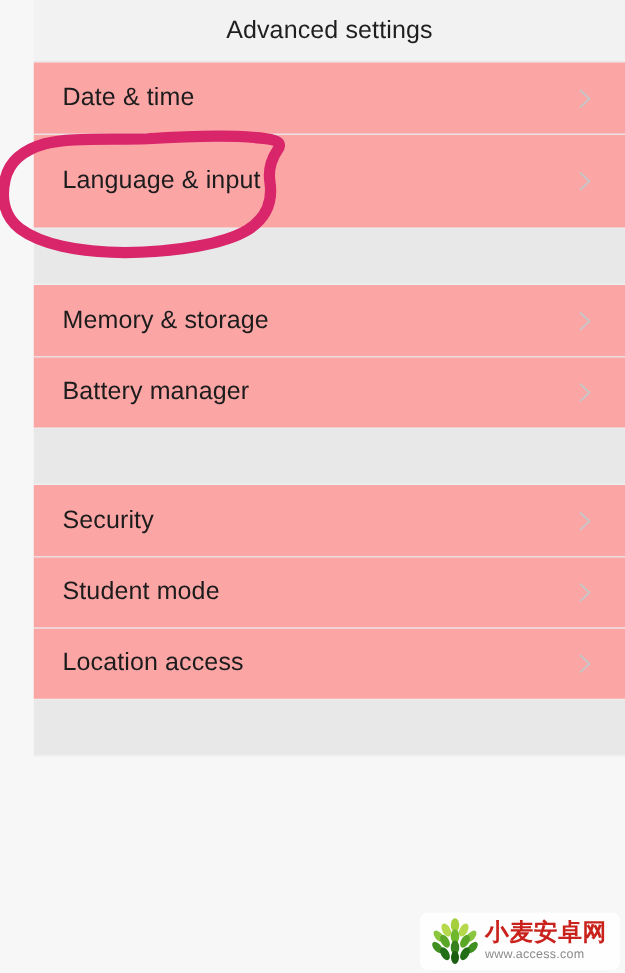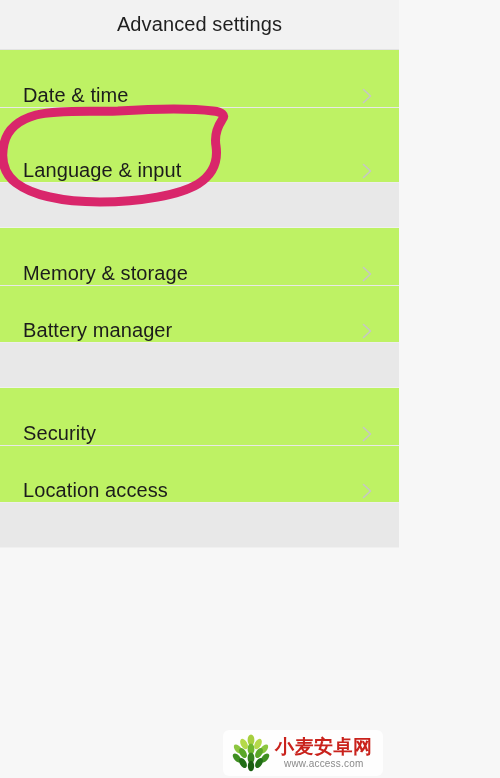--- a/index.html
+++ b/index.html
@@ -6,22 +6,23 @@
 
   html, body {
     width:500px; height:778px;
     background:#f7f7f7;
     font-family:"Liberation Sans", sans-serif;
     overflow:hidden;
   }
 
   #screen {
     position:relative;
-    width:399px; height:778px;
+    width:500px; height:778px;
     background:#f7f7f7;
+    padding-left:27px;
   }
 
   
   .header {
     height:50px;
     background:#f2f2f2;
     display:flex;
     align-items:center;
     justify-content:center;
     border-bottom:1px solid #e3e3e3;
@@ -31,23 +32,23 @@
     color:#1f1f1f;
     letter-spacing:.1px;
   }
 
   
   .group { background:#f7f7f7; }
 
   .row {
     position:relative;
     height:57px;
-    background:#bef264;
+    background:#fca5a5;
     display:flex;
-    align-items:flex-end;
+    align-items:center;
     padding:0 16px 0 23px;
   }
   .row + .row::before {
     content:"";
     position:absolute;
     left:0; right:0; top:0;
     height:1px;
     background:#e8e8e8;
   }
   .row-label {
@@ -79,29 +80,28 @@
     position:absolute;
     left:0; top:98px;
     width:245px; height:112px;
     pointer-events:none;
   }
   .annotation svg { display:block; overflow:visible; }
 
   
   .watermark {
     position:absolute;
-    right:16px; bottom:2px;
+    right:4px; bottom:2px;
     width:160px; height:46px;
     display:flex;
     align-items:center;
     gap:4px;
     padding:3px 6px 3px 8px;
     background:rgba(255,255,255,.80);
     border-radius:6px;
-    text-align:center;
   }
   .wm-logo { width:40px; height:38px; flex:0 0 auto; }
   .wm-logo svg { display:block; }
   .wm-text { display:flex; flex-direction:column; justify-content:center; line-height:1; }
   .wm-cn {
     font-size:19px;
     font-weight:bold;
     color:#c9221c;
     letter-spacing:.5px;
     white-space:nowrap;
@@ -158,20 +158,28 @@
             <svg width="22" height="22" viewBox="0 0 22 22" fill="none" xmlns="http://www.w3.org/2000/svg">
               <path d="M7.5 4.5 L14.5 11 L7.5 17.5" stroke="#c6c6c6" stroke-width="1.6" stroke-linecap="round" stroke-linejoin="round"></path>
             </svg>
           </span>
         </div>
       </div>
       <div class="sep"></div>
       <div class="group">
         <div class="row">
           <div class="row-label">Security</div>
+          <span class="chev">
+            <svg width="22" height="22" viewBox="0 0 22 22" fill="none" xmlns="http://www.w3.org/2000/svg">
+              <path d="M7.5 4.5 L14.5 11 L7.5 17.5" stroke="#c6c6c6" stroke-width="1.6" stroke-linecap="round" stroke-linejoin="round"></path>
+            </svg>
+          </span>
+        </div>
+        <div class="row">
+          <div class="row-label">Student mode</div>
           <span class="chev">
             <svg width="22" height="22" viewBox="0 0 22 22" fill="none" xmlns="http://www.w3.org/2000/svg">
               <path d="M7.5 4.5 L14.5 11 L7.5 17.5" stroke="#c6c6c6" stroke-width="1.6" stroke-linecap="round" stroke-linejoin="round"></path>
             </svg>
           </span>
         </div>
         <div class="row">
           <div class="row-label">Location access</div>
           <span class="chev">
             <svg width="22" height="22" viewBox="0 0 22 22" fill="none" xmlns="http://www.w3.org/2000/svg">

